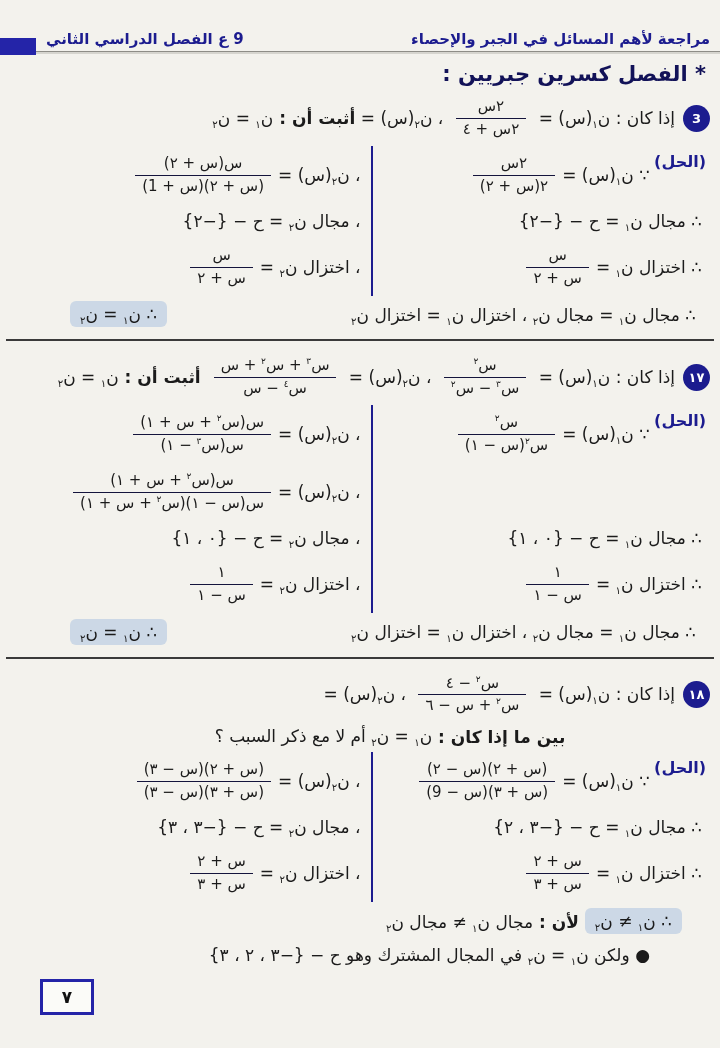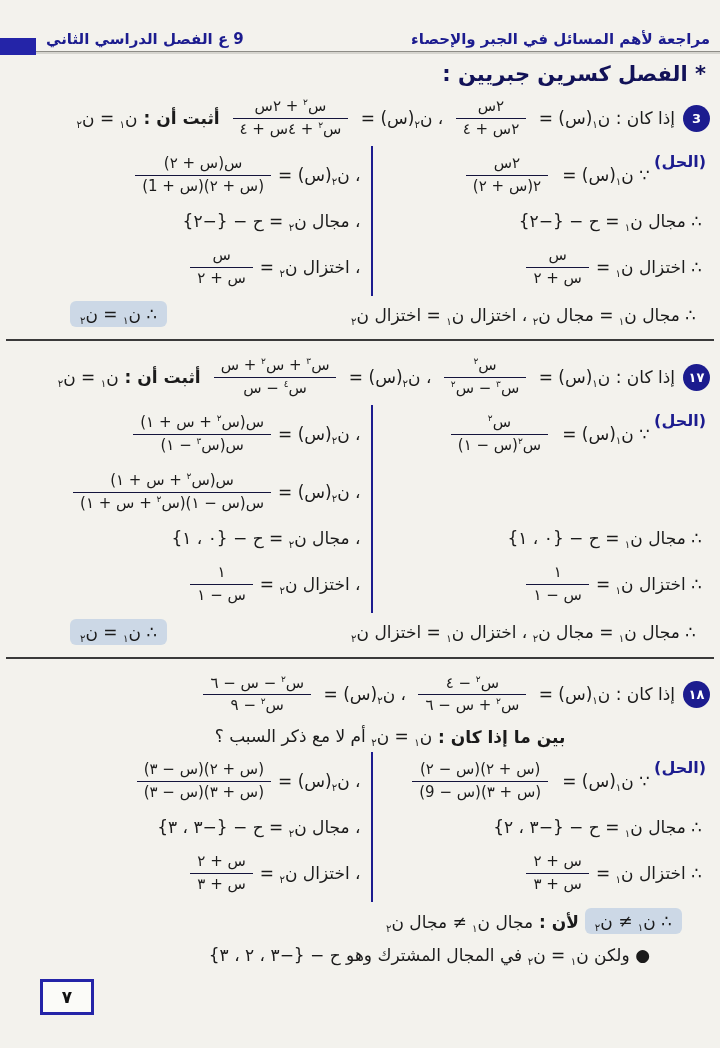--- a/index.html
+++ b/index.html
@@ -42,21 +42,21 @@
   .question{text-align:center;font-size:17px;padding:4px 0 2px 60px;}
   
   .sol{position:relative;margin-top:2px;}
   .sol-label{
     position:absolute;top:6px;right:6px;color:var(--navy);
     font-weight:bold;font-size:16px;
   }
   .sol-grid{display:grid;grid-template-columns:48.5% 51.5%;}
   .cell{display:flex;align-items:center;padding:7px 10px 7px 4px;font-size:17px;}
   .cell.r{border-left:2px solid var(--navy);}
-  .cell.r.row0{padding-right:62px;gap:7px;}
+  .cell.r.row0{padding-right:62px;}
   
   .concl{display:flex;justify-content:space-between;align-items:center;
     padding:7px 16px 5px 62px;font-size:17px;}
   .reason{text-align:right;padding:8px 30px 2px 0;font-size:17px;}
   .note{text-align:right;padding:8px 62px 2px 0;font-size:17px;}
   .hl{background:var(--highlight);padding:3px 10px;border-radius:6px;}
   hr.sep{border:none;border-top:2px solid var(--rule);margin:8px 6px;}
   
   .frac{
     display:inline-flex;flex-direction:column;text-align:center;
@@ -88,24 +88,21 @@
 <div class="hdr-line2"></div>
 
 <div class="section-title">* الفصل كسرين جبريين :</div>
 
 <section class="problem">
   <div class="stmt">
     <span class="badge">3</span>
     <div class="mline"><span class="txt">إذا كان : ن<sub>١</sub>(س) = </span><span class="frac">
           <span class="num">٢س</span>
           <span class="den">٢س + ٤</span>
-        </span><span class="txt"> ، ن<sub>٢</sub>(س) = </span><span class="frac">
-          <span class="num">س<sup>٢</sup> + ٢س</span>
-          <span class="den">س<sup>٢</sup> + ٤س + ٤</span>
-        </span><span class="bold txt"> أثبت أن : </span><span class="txt">ن<sub>١</sub> = ن<sub>٢</sub></span></div>
+        </span><span class="txt"> ، ن<sub>٢</sub>(س) = </span><span class="bold txt"> أثبت أن : </span><span class="txt">ن<sub>١</sub> = ن<sub>٢</sub></span></div>
   </div>
   <div class="sol">
     <span class="sol-label">(الحل)</span>
     <div class="sol-grid">
         <div class="cell r row0">
           <span class="txt">∵ ن<sub>١</sub>(س) = </span>
           <span class="frac">
             <span class="num">٢س</span>
             <span class="den">٢(س + ٢)</span>
           </span>
@@ -210,24 +207,21 @@
   </div>
 </section>
 <hr class="sep">
 
 <section class="problem">
   <div class="stmt">
     <span class="badge">١٨</span>
     <div class="mline"><span class="txt">إذا كان :  ن<sub>١</sub>(س) = </span><span class="frac">
           <span class="num">س<sup>٢</sup> − ٤</span>
           <span class="den">س<sup>٢</sup> + س − ٦</span>
-        </span><span class="txt">  ،  ن<sub>٢</sub>(س) = </span><span class="frac">
-          <span class="num">س<sup>٢</sup> − س − ٦</span>
-          <span class="den">س<sup>٢</sup> − ٩</span>
-        </span></div>
+        </span><span class="txt">  ،  ن<sub>٢</sub>(س) = </span></div>
   </div>
   <div class="question mline"><span class="bold txt">بين ما إذا كان : </span><span class="txt">ن<sub>١</sub> = ن<sub>٢</sub> أم لا مع ذكر السبب ؟</span></div>
   <div class="sol">
     <span class="sol-label">(الحل)</span>
     <div class="sol-grid">
         <div class="cell r row0">
           <span class="txt">∵ ن<sub>١</sub>(س) = </span>
           <span class="frac">
             <span class="num">(س + ٢)(س − ٢)</span>
             <span class="den">(س + ٣)(س − 9)</span>

